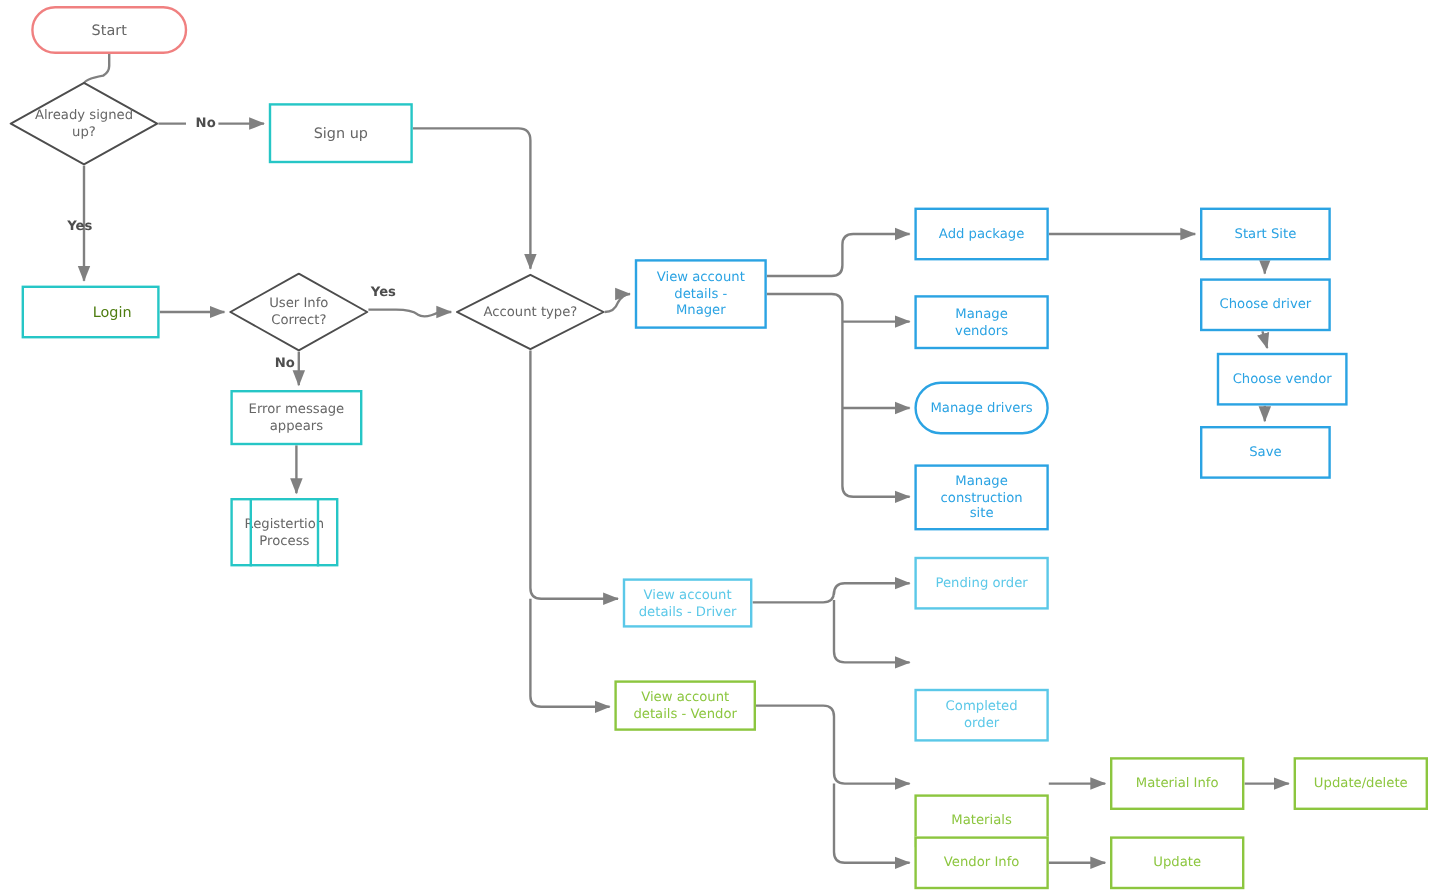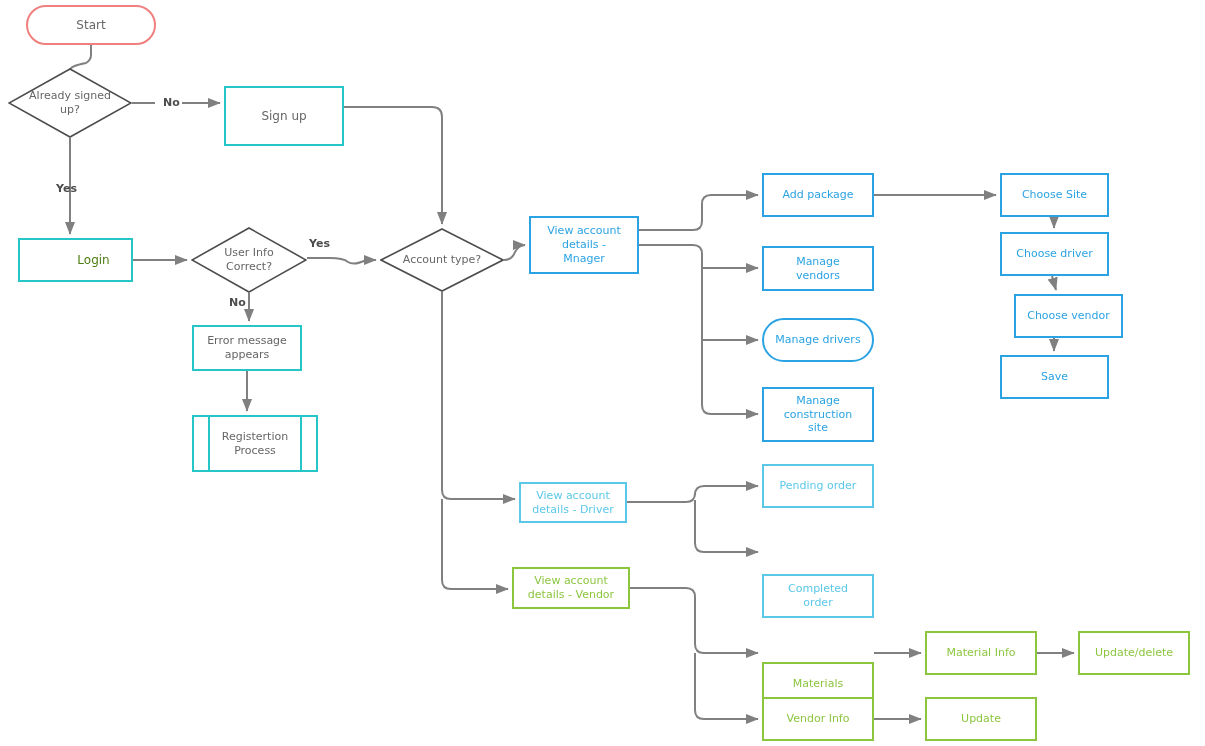--- a/index.html
+++ b/index.html
@@ -127,44 +127,44 @@
         <path d="M 1037 653 L 1074 653" fill="none" stroke="#808080" stroke-width="2" stroke-linecap="butt" stroke-linejoin="round" marker-end="url(#arrowhead)"></path>
         <path d="M 874 719 L 921 719" fill="none" stroke="#808080" stroke-width="2" stroke-linecap="butt" stroke-linejoin="round" marker-end="url(#arrowhead)"></path>
       </g>
   </svg>
   <div id="nodes-layer">
       <div class="node shape-terminator" style="left: 26px; top: 5px; width: 130px; height: 40px; font-size: 12px; color: rgb(102, 102, 102); border-color: rgb(240, 128, 128);"><span class="lbl">Start</span></div>
       <div class="node shape-diamond" style="left: 8px; top: 68px; width: 124px; height: 70px; font-size: 11px; color: rgb(102, 102, 102);"><svg class="dia-svg" viewBox="0 0 124 70" preserveAspectRatio="none">
           <polygon points="62,1 123,35 62,69 1,35" fill="#ffffff" stroke="#4d4d4d" stroke-width="1.6" vector-effect="non-scaling-stroke"></polygon>
         </svg><span class="lbl">Already signed
 up?</span></div>
-      <div class="node shape-rect" style="left: 224px; top: 86px; width: 120px; height: 60px; font-size: 12px; color: rgb(102, 102, 102); border-color: rgb(38, 198, 198);"><span class="lbl">Sign up</span></div>
+      <div class="node shape-rect" style="left: 224px; top: 86px; width: 120px; height: 50px; font-size: 12px; color: rgb(102, 102, 102); border-color: rgb(38, 198, 198);"><span class="lbl">Sign up</span></div>
       <div class="node shape-rect" style="left: 18px; top: 238px; width: 115px; height: 44px; font-size: 12px; color: #4d7c0f; border-color: rgb(38, 198, 198); padding-left: 36px;"><span class="lbl">Login</span></div>
       <div class="node shape-diamond" style="left: 191px; top: 227px; width: 116px; height: 66px; font-size: 11px; color: rgb(102, 102, 102);"><svg class="dia-svg" viewBox="0 0 116 66" preserveAspectRatio="none">
           <polygon points="58,1 115,33 58,65 1,33" fill="#ffffff" stroke="#4d4d4d" stroke-width="1.6" vector-effect="non-scaling-stroke"></polygon>
         </svg><span class="lbl">User Info
 Correct?</span></div>
       <div class="node shape-rect" style="left: 192px; top: 325px; width: 110px; height: 46px; font-size: 11px; color: rgb(102, 102, 102); border-color: rgb(38, 198, 198);"><span class="lbl">Error message
 appears</span></div>
-      <div class="node shape-predefined" style="left: 192px; top: 415px; width: 126px; height: 57px; font-size: 11px; color: rgb(102, 102, 102); border-color: rgb(38, 198, 198);"><span class="bar" style="left: 14px; border-left-color: rgb(38, 198, 198);"></span><span class="bar" style="right: 14px; border-left-color: rgb(38, 198, 198);"></span><span class="lbl">Registertion
+      <div class="node shape-predefined" style="left: 192px; top: 415px; width: 90px; height: 57px; font-size: 11px; color: rgb(102, 102, 102); border-color: rgb(38, 198, 198);"><span class="bar" style="left: 14px; border-left-color: rgb(38, 198, 198);"></span><span class="bar" style="right: 14px; border-left-color: rgb(38, 198, 198);"></span><span class="lbl">Registertion
 Process</span></div>
       <div class="node shape-diamond" style="left: 380px; top: 228px; width: 124px; height: 64px; font-size: 11px; color: rgb(102, 102, 102);"><svg class="dia-svg" viewBox="0 0 124 64" preserveAspectRatio="none">
           <polygon points="62,1 123,32 62,63 1,32" fill="#ffffff" stroke="#4d4d4d" stroke-width="1.6" vector-effect="non-scaling-stroke"></polygon>
         </svg><span class="lbl">Account type?</span></div>
       <div class="node shape-rect" style="left: 529px; top: 216px; width: 110px; height: 58px; font-size: 11px; color: rgb(43, 163, 227); border-color: rgb(43, 163, 227);"><span class="lbl">View account
 details -
 Mnager</span></div>
       <div class="node shape-rect" style="left: 762px; top: 173px; width: 112px; height: 44px; font-size: 11px; color: rgb(43, 163, 227); border-color: rgb(43, 163, 227);"><span class="lbl">Add package</span></div>
       <div class="node shape-rect" style="left: 762px; top: 246px; width: 112px; height: 45px; font-size: 11px; color: rgb(43, 163, 227); border-color: rgb(43, 163, 227);"><span class="lbl">Manage
 vendors</span></div>
       <div class="node shape-rect" style="left: 762px; top: 318px; width: 112px; height: 44px; font-size: 11px; color: rgb(43, 163, 227); border-color: rgb(43, 163, 227); border-radius: 22px;"><span class="lbl">Manage drivers</span></div>
       <div class="node shape-rect" style="left: 762px; top: 387px; width: 112px; height: 55px; font-size: 11px; color: rgb(43, 163, 227); border-color: rgb(43, 163, 227);"><span class="lbl">Manage
 construction
 site</span></div>
-      <div class="node shape-rect" style="left: 1000px; top: 173px; width: 109px; height: 44px; font-size: 11px; color: rgb(43, 163, 227); border-color: rgb(43, 163, 227);"><span class="lbl">Choose Site</span></div>
+      <div class="node shape-rect" style="left: 1000px; top: 173px; width: 109px; height: 44px; font-size: 11px; color: rgb(43, 163, 227); border-color: rgb(43, 163, 227);"><span class="lbl">Start Site</span></div>
       <div class="node shape-rect" style="left: 1000px; top: 232px; width: 109px; height: 44px; font-size: 11px; color: rgb(43, 163, 227); border-color: rgb(43, 163, 227);"><span class="lbl">Choose driver</span></div>
       <div class="node shape-rect" style="left: 1000px; top: 294px; width: 109px; height: 44px; font-size: 11px; color: rgb(43, 163, 227); border-color: rgb(43, 163, 227); margin-left: 14px;"><span class="lbl">Choose vendor</span></div>
       <div class="node shape-rect" style="left: 1000px; top: 355px; width: 109px; height: 44px; font-size: 11px; color: rgb(43, 163, 227); border-color: rgb(43, 163, 227);"><span class="lbl">Save</span></div>
       <div class="node shape-rect" style="left: 519px; top: 482px; width: 108px; height: 41px; font-size: 11px; color: rgb(91, 200, 232); border-color: rgb(91, 200, 232);"><span class="lbl">View account
 details - Driver</span></div>
       <div class="node shape-rect" style="left: 762px; top: 464px; width: 112px; height: 44px; font-size: 11px; color: rgb(91, 200, 232); border-color: rgb(91, 200, 232);"><span class="lbl">Pending order</span></div>
       <div class="node shape-rect" style="left: 762px; top: 530px; width: 112px; height: 44px; font-size: 11px; color: rgb(91, 200, 232); border-color: rgb(91, 200, 232); margin-top: 44px;"><span class="lbl">Completed
 order</span></div>
       <div class="node shape-rect" style="left: 512px; top: 567px; width: 118px; height: 42px; font-size: 11px; color: rgb(140, 198, 63); border-color: rgb(140, 198, 63);"><span class="lbl">View account
 details - Vendor</span></div>

